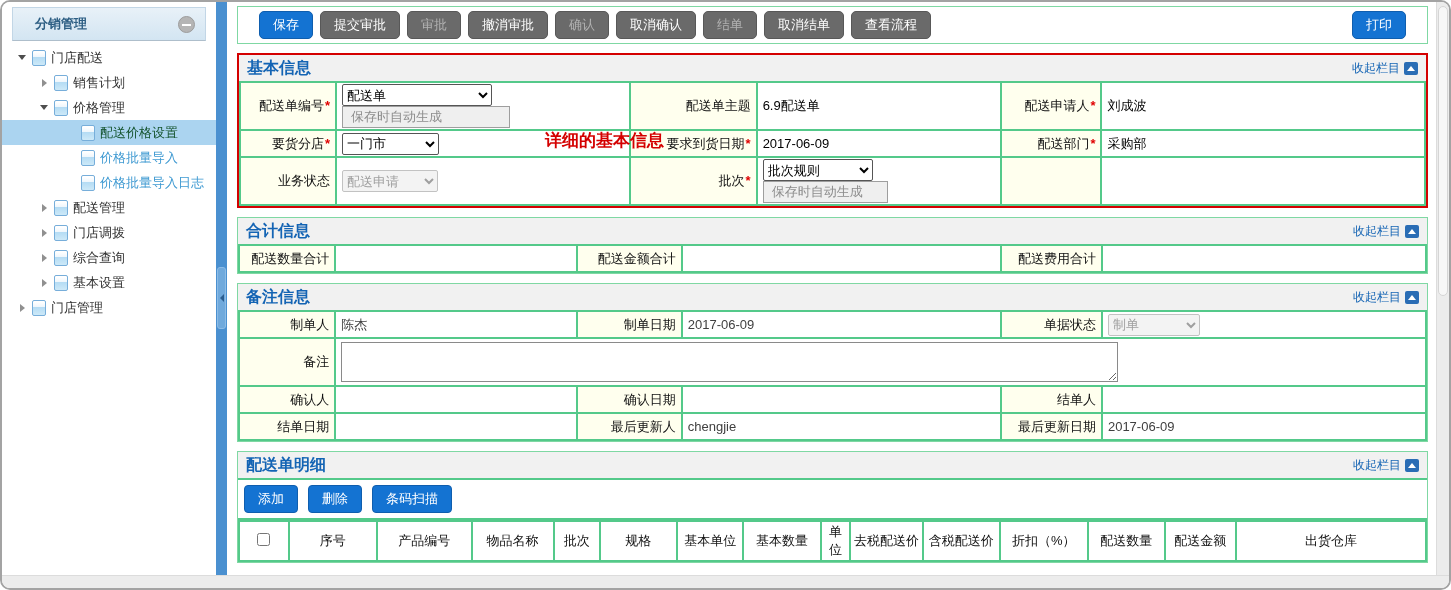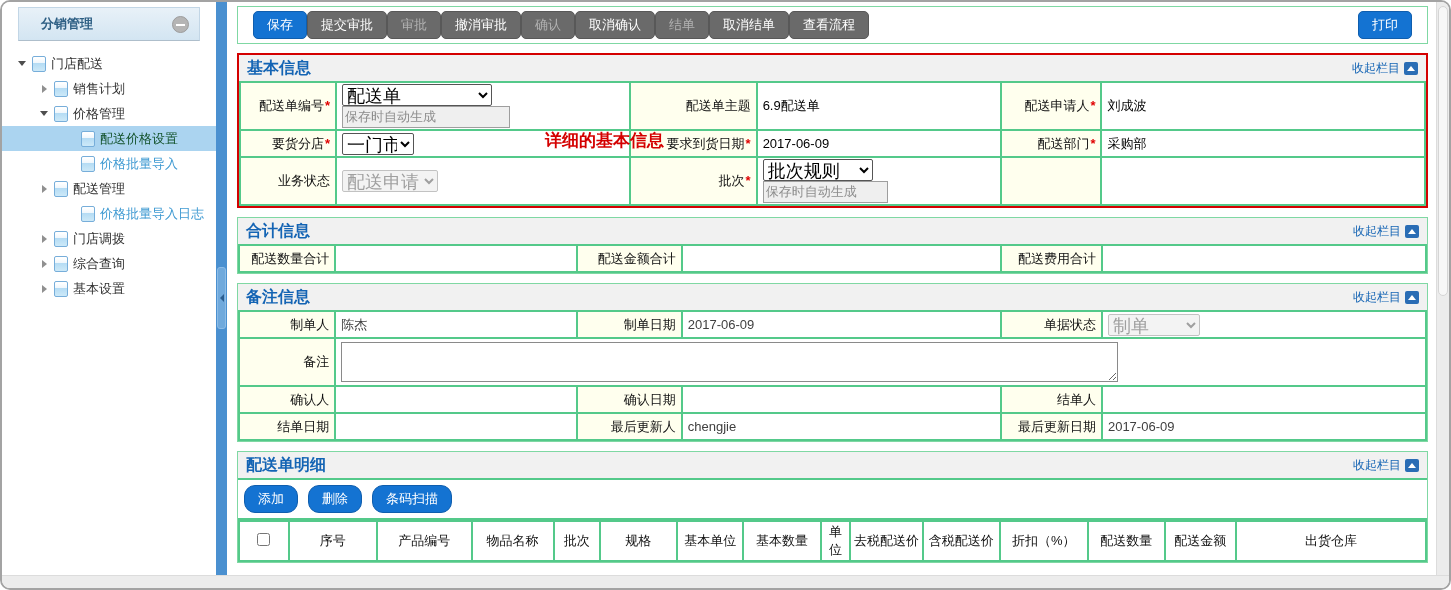--- a/index.html
+++ b/index.html
@@ -6,29 +6,29 @@
   html,body { background:#fff; font-family:"Liberation Sans","DejaVu Sans",sans-serif; }
   body { width:1451px; height:590px; overflow:hidden; }
 
   .window { width:1451px; height:590px; border:2px solid #a3a3a3; border-radius:10px;
             overflow:hidden; display:flex; flex-direction:column; background:#fff; }
   .window-body { flex:1; display:flex; min-height:0; }
   .bottom-strip { height:13px; background:#ececec; border-top:1px solid #dcdcdc; }
 
   
   .sidebar { width:214px; background:#fff; padding-top:5px; flex-shrink:0; }
-  .sidebar-header { margin:0 16px; height:34px; background:linear-gradient(#e8f1f8,#d3e5f2);
+  .sidebar-header { margin:0 10px; height:34px; background:linear-gradient(#e8f1f8,#d3e5f2);
                     border:1px solid #c2d6e6; border-bottom:1px solid #aebecb;
                     display:flex; align-items:center; justify-content:space-between; padding:0 10px 0 22px; }
   .sidebar-title { font-size:13px; font-weight:bold; color:#2e5f84; }
   .collapse-circle { width:17px; height:17px; border-radius:50%; background:#b5b5b5;
                      border:1px solid #9c9c9c; position:relative; cursor:pointer; }
   .collapse-circle::after { content:""; position:absolute; left:3px; right:3px; top:7px; height:2px; background:#fff; }
 
-  .tree { padding-top:10px; font-size:13px; }
+  .tree { padding-top:4px; font-size:13px; }
   .tree-item { display:flex; align-items:center; height:25px; cursor:pointer; white-space:nowrap; }
   .tree-item.l0 { padding-left:14px; }
   .tree-item.l1 { padding-left:36px; }
   .tree-item.l2 { padding-left:75px; }
   .tree-item .label { color:#333; margin-left:5px; }
   .tree-item.leaf .label { color:#3f9ad2; }
   .tree-item.selected { background:#abd4f0; }
   .tree-item.selected .label { color:#14532d; }
   .tw { width:12px; display:inline-flex; justify-content:center; flex-shrink:0; }
   .tri-right { width:0; height:0; border-left:5px solid #909090; border-top:4px solid transparent; border-bottom:4px solid transparent; }
@@ -43,21 +43,21 @@
   .divider-arrow { width:0; height:0; border-right:4px solid #2a5d8f; border-top:4px solid transparent; border-bottom:4px solid transparent; }
 
   
   .main { flex:1; background:#fff; padding:4px 8px 0 10px; overflow:hidden; position:relative; }
   .scroll-strip { width:13px; background:#ececec; border-left:1px solid #dcdcdc; position:relative; flex-shrink:0; }
   .scroll-thumb { position:absolute; top:4px; left:1px; width:10px; height:290px; background:#f7f7f7;
                   border:1px solid #d5d5d5; border-radius:5px; }
 
   .page-title { text-align:center; font-size:15px; font-weight:bold; color:#000; padding:7px 0 6px; }
 
-  .toolbar-box { border:1px solid #7fd8a3; background:#fff; padding:4px 15px; display:flex; align-items:center;font-family:Liberation Serif, serif; }
+  .toolbar-box { border:1px solid #7fd8a3; background:#fff; padding:4px 21px; display:flex; gap:7px; align-items:center;font-family:Liberation Serif, serif; }
   .btn { font-size:13px; color:#fff; border-radius:5px; padding:4px 13px; cursor:pointer; white-space:nowrap;
          font-family:inherit; }
   .btn.primary { background:#1473d2; border:1px solid #0f5eae; }
   .btn.dark { background:#6a6a6a; border:1px solid #585858; }
   .btn.dark.off { color:#b2b2b2; cursor:default; }
   .btn-print { margin-left:auto; }
 
   .section { border:1px solid #7fd8a3; margin-top:9px; background:#fff; }
   .section.basic { border:2px solid #d40000; position:relative; }
   .sec-header { height:26px; background:#f1f1f1; display:flex; align-items:center; justify-content:space-between; padding:0 8px; }
@@ -66,31 +66,31 @@
   .sec-collapse-icon { width:14px; height:13px; background:#2a6db5; border-radius:2px; display:flex; align-items:center; justify-content:center; }
   .sec-collapse-icon span { width:0; height:0; border-bottom:5px solid #fff; border-left:4px solid transparent; border-right:4px solid transparent; }
 
   table.ftable { width:100%; border-collapse:collapse; table-layout:fixed; font-size:13px; }
   .ftable td { border:2px solid #54c98a; height:27px; padding:1px 5px; overflow:hidden; }
   .ftable td.lab { background:#ffffee; text-align:right; white-space:nowrap; color:#111; }
   .ftable td.val { background:#fff; color:#000; }
   .ftable td.val.ro { color:#404040; }
   .req { color:#e00000; font-weight:bold; margin-left:1px; }
 
-  select { font-size:18px; font-family:inherit; height:22px; border:1px solid #555; background:#fff; color:#000; border-radius:2px; }
+  select { font-size:13px; font-family:inherit; height:22px; border:1px solid #555; background:#fff; color:#000; border-radius:2px; }
   select:disabled { background:#efefef; border-color:#a9a9a9; color:#777; }
-  input[type="text"] { font-size:13px; font-family:inherit; height:22px; border:1px solid #555; padding:0 2px; color:#000; }
+  input[type="text"] { font-size:13px; font-family:inherit; height:22px; border:1px solid #555; padding:0 8px; color:#000; }
   input.ro { background:#efefef; border:1px solid #9e9e9e; color:#8c8c8c; }
   textarea { font-size:13px; font-family:inherit; border:1px solid #8a8a8a; width:72%; height:40px; resize:vertical; vertical-align:middle; }
 
   .annotation { position:absolute; left:306px; top:74px; color:#d40000; font-weight:bold; font-size:17px;
                 font-family:"Liberation Serif","DejaVu Serif",serif; pointer-events:none; }
 
   .detail-btnrow { padding:5px 6px; border-bottom:2px solid #54c98a; border-top:2px solid #54c98a; display:flex; gap:10px; }
-  .btn.blue { background:#1473d2; border:1px solid #0f5eae; border-radius:11px; }
+  .btn.blue { background:#1473d2; border:1px solid #0f5eae; border-radius:4px; }
 
   table.dtable { width:100%; border-collapse:collapse; table-layout:fixed; font-size:13px; }
   .dtable th { border:2px solid #54c98a; background:#fff; font-weight:normal; color:#111; height:34px; padding:1px 2px; overflow:hidden; }
 </style>
 </head>
 <body>
 
 <div class="window">
   <div class="window-body">
 
@@ -122,51 +122,58 @@
           <span class="label">价格管理</span>
         </div>
         <div class="tree-item l2 leaf selected">
           <span class="doc-icon"></span>
           <span class="label">配送价格设置</span>
         </div>
         <div class="tree-item l2 leaf">
           <span class="doc-icon"></span>
           <span class="label">价格批量导入</span>
         </div>
+        <div class="tree-item l2 leaf">
+          <span class="doc-icon"></span>
+          <span class="label">价格批量导入日志</span>
+        </div>
         <div class="tree-item l1">
           <span class="tw">
               <span class="tri-right"></span>
             </span>
           <span class="doc-icon"></span>
           <span class="label">配送管理</span>
         </div>
-        <div class="tree-item l2 leaf">
-          <span class="doc-icon"></span>
-          <span class="label">价格批量导入日志</span>
-        </div>
         <div class="tree-item l1">
           <span class="tw">
               <span class="tri-right"></span>
             </span>
           <span class="doc-icon"></span>
           <span class="label">门店调拨</span>
         </div>
         <div class="tree-item l1">
           <span class="tw">
               <span class="tri-right"></span>
             </span>
           <span class="doc-icon"></span>
           <span class="label">综合查询</span>
         </div>
         <div class="tree-item l1">
           <span class="tw">
               <span class="tri-right"></span>
             </span>
           <span class="doc-icon"></span>
           <span class="label">基本设置</span>
+        </div>
+        <div class="tree-item l0">
+          <span class="tw">
+              <span class="tri-right"></span>
+            </span>
+          <span class="doc-icon"></span>
+          <span class="label">门店管理</span>
         </div>
       </div>
     </div>
 
     <div class="divider">
       <div class="divider-handle">
         <span class="divider-arrow"></span>
       </div>
     </div>
 
@@ -211,21 +218,21 @@
               <select style="width:150px"><option>配送单</option></select>
               <input type="text" class="ro" style="width: 168px;" readonly="" value="保存时自动生成">
             </td>
             <td class="lab"><span>配送单主题</span></td>
             <td class="val">6.9配送单</td>
             <td class="lab"><span>配送申请人</span><span class="req">*</span></td>
             <td class="val">刘成波</td>
           </tr>
           <tr>
             <td class="lab"><span>要货分店</span><span class="req">*</span></td>
-            <td class="val"><select style="width:72px"><option>一门市</option></select></td>
+            <td class="val"><select style="width:97px"><option>一门市</option></select></td>
             <td class="lab"><span>要求到货日期</span><span class="req">*</span></td>
             <td class="val">2017-06-09</td>
             <td class="lab"><span>配送部门</span><span class="req">*</span></td>
             <td class="val">采购部</td>
           </tr>
           <tr>
             <td class="lab"><span>业务状态</span></td>
             <td class="val"><select disabled="" style="width:96px"><option>配送申请</option></select></td>
             <td class="lab"><span>批次</span><span class="req">*</span></td>
             <td class="val">

